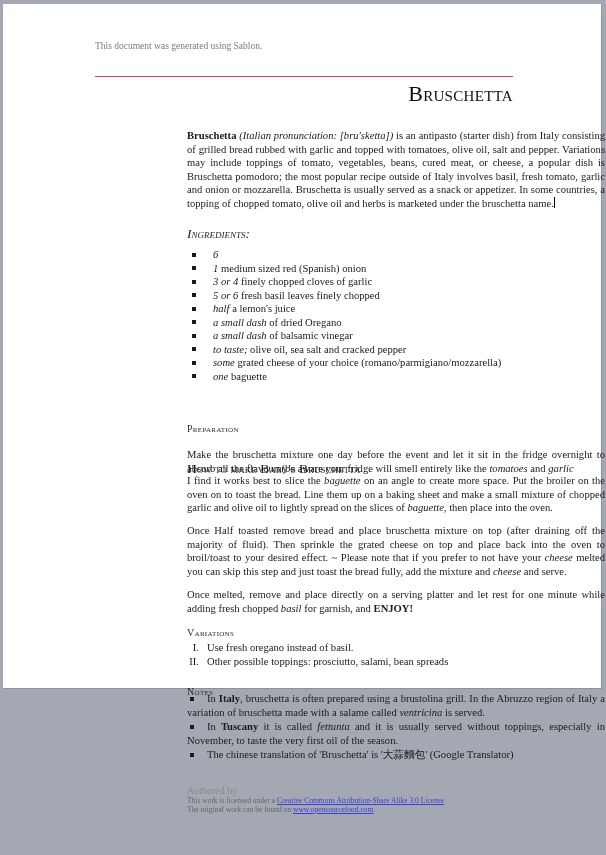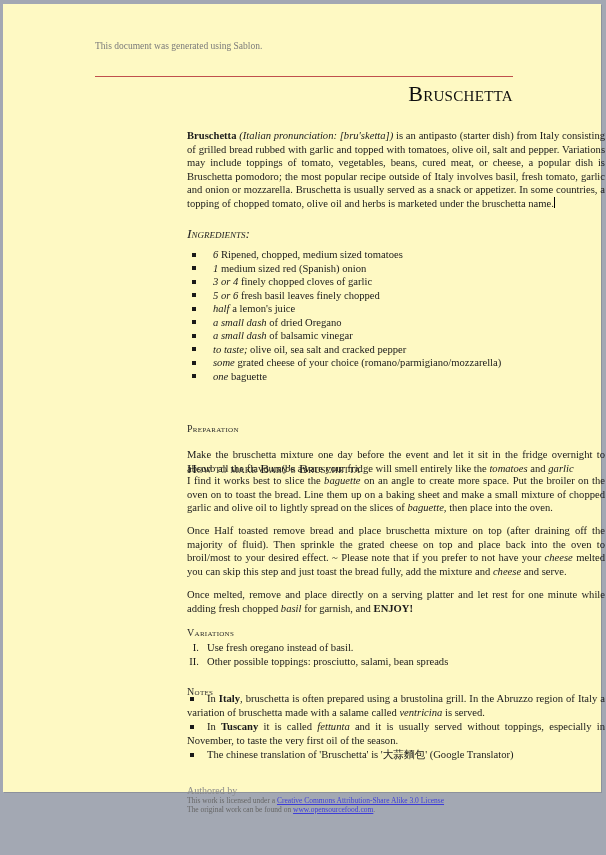--- a/index.html
+++ b/index.html
@@ -3,22 +3,22 @@
   <meta charset="utf-8">
   <style>
     html, body { margin: 0; padding: 0; }
     body {
       width: 606px; height: 855px; overflow: hidden;
       background: #a3a8b3;
       font-family: "DejaVu Serif", "Liberation Serif", serif;
     }
     .page {
       position: absolute; left: 3px; top: 4px;
-      width: 598px; height: 788px;
-      background: #fef9c3;
+      width: 598px; height: 684px;
+      background: #ffffff;
       box-shadow: 1px 1px 0 #8c919c;
     }
     .content {
       position: absolute; left: 92px; top: 0; width: 418px;
       font-family: "Liberation Serif", serif;
       font-size: 10.6px; line-height: 13.5px; color: #1a1a1a;
     }
     .hdr-note {
       position: absolute; left: 92px; top: 37px;
       font-size: 9.5px; color: #7a7a7a;
@@ -72,21 +72,21 @@
 
   <div class="content">
     <div class="para intro">
       <b>Bruschetta</b>
       <i>(Italian pronunciation: [bru'sketta])</i>
       <span>is an antipasto (starter dish) from Italy consisting of grilled bread rubbed with garlic and topped with tomatoes, olive oil, salt and pepper. Variations may include toppings of tomato, vegetables, beans, cured meat, or cheese, a popular dish is Bruschetta pomodoro; the most popular recipe outside of Italy involves basil, fresh tomato, garlic and onion or mozzarella. Bruschetta is usually served as a snack or appetizer. In some countries, a topping of chopped tomato, olive oil and herbs is marketed under the bruschetta name.</span><span class="cursor"></span>
     </div>
 
     <div class="h2" style="top:223px;font-style:italic;">Ingredients:</div>
     <ul class="ing">
-      <li><span class="sq"></span><i>6</i>&nbsp;<span>Ripened, chopped, medium sized tomatoes</span></li>
+      <li><span class="sq"></span><i>6</i>&nbsp;</li>
       <li><span class="sq"></span><i>1</i>&nbsp;<span>medium sized red (Spanish) onion</span></li>
       <li><span class="sq"></span><i>3 or 4</i>&nbsp;<span>finely chopped cloves of garlic</span></li>
       <li><span class="sq"></span><i>5 or 6</i>&nbsp;<span>fresh basil leaves finely chopped</span></li>
       <li><span class="sq"></span><i>half</i>&nbsp;<span>a lemon's juice</span></li>
       <li><span class="sq"></span><i>a small dash</i>&nbsp;<span>of dried Oregano</span></li>
       <li><span class="sq"></span><i>a small dash</i>&nbsp;<span>of balsamic vinegar</span></li>
       <li><span class="sq"></span><i>to taste;</i>&nbsp;<span>olive oil, sea salt and cracked pepper</span></li>
       <li><span class="sq"></span><i>some</i>&nbsp;<span>grated cheese of your choice (romano/parmigiano/mozzarella)</span></li>
       <li><span class="sq"></span><i>one</i>&nbsp;<span>baguette</span></li>
     </ul>
@@ -103,21 +103,21 @@
 
     <div class="para" style="top:470px;">
       <span>I find it works best to slice the</span>
       <i>baguette</i>
       <span>on an angle to create more space. Put the broiler on the oven on to toast the bread. Line them up on a baking sheet and make a small mixture of chopped garlic and olive oil to lightly spread on the slices of</span>
       <i>baguette,</i>
       <span>then place into the oven.</span>
     </div>
 
     <div class="para" style="top:520px;">
-      <span>Once Half toasted remove bread and place bruschetta mixture on top (after draining off the majority of fluid). Then sprinkle the grated cheese on top and place back into the oven to broil/most to your desired effect.  ~ Please note that if you prefer to not have your</span>
+      <span>Once Half toasted remove bread and place bruschetta mixture on top (after draining off the majority of fluid). Then sprinkle the grated cheese on top and place back into the oven to broil/toast to your desired effect.  ~ Please note that if you prefer to not have your</span>
       <i>cheese</i>
       <span>melted you can skip this step and just toast the bread fully, add the mixture and</span>
       <i>cheese</i>
       <span>and serve.</span>
     </div>
 
     <div class="para" style="top:584px;">
       <span>Once melted, remove and place directly on a serving platter and let rest for one minute while adding fresh chopped</span>
       <i>basil</i>
       <span>for garnish, and</span>

